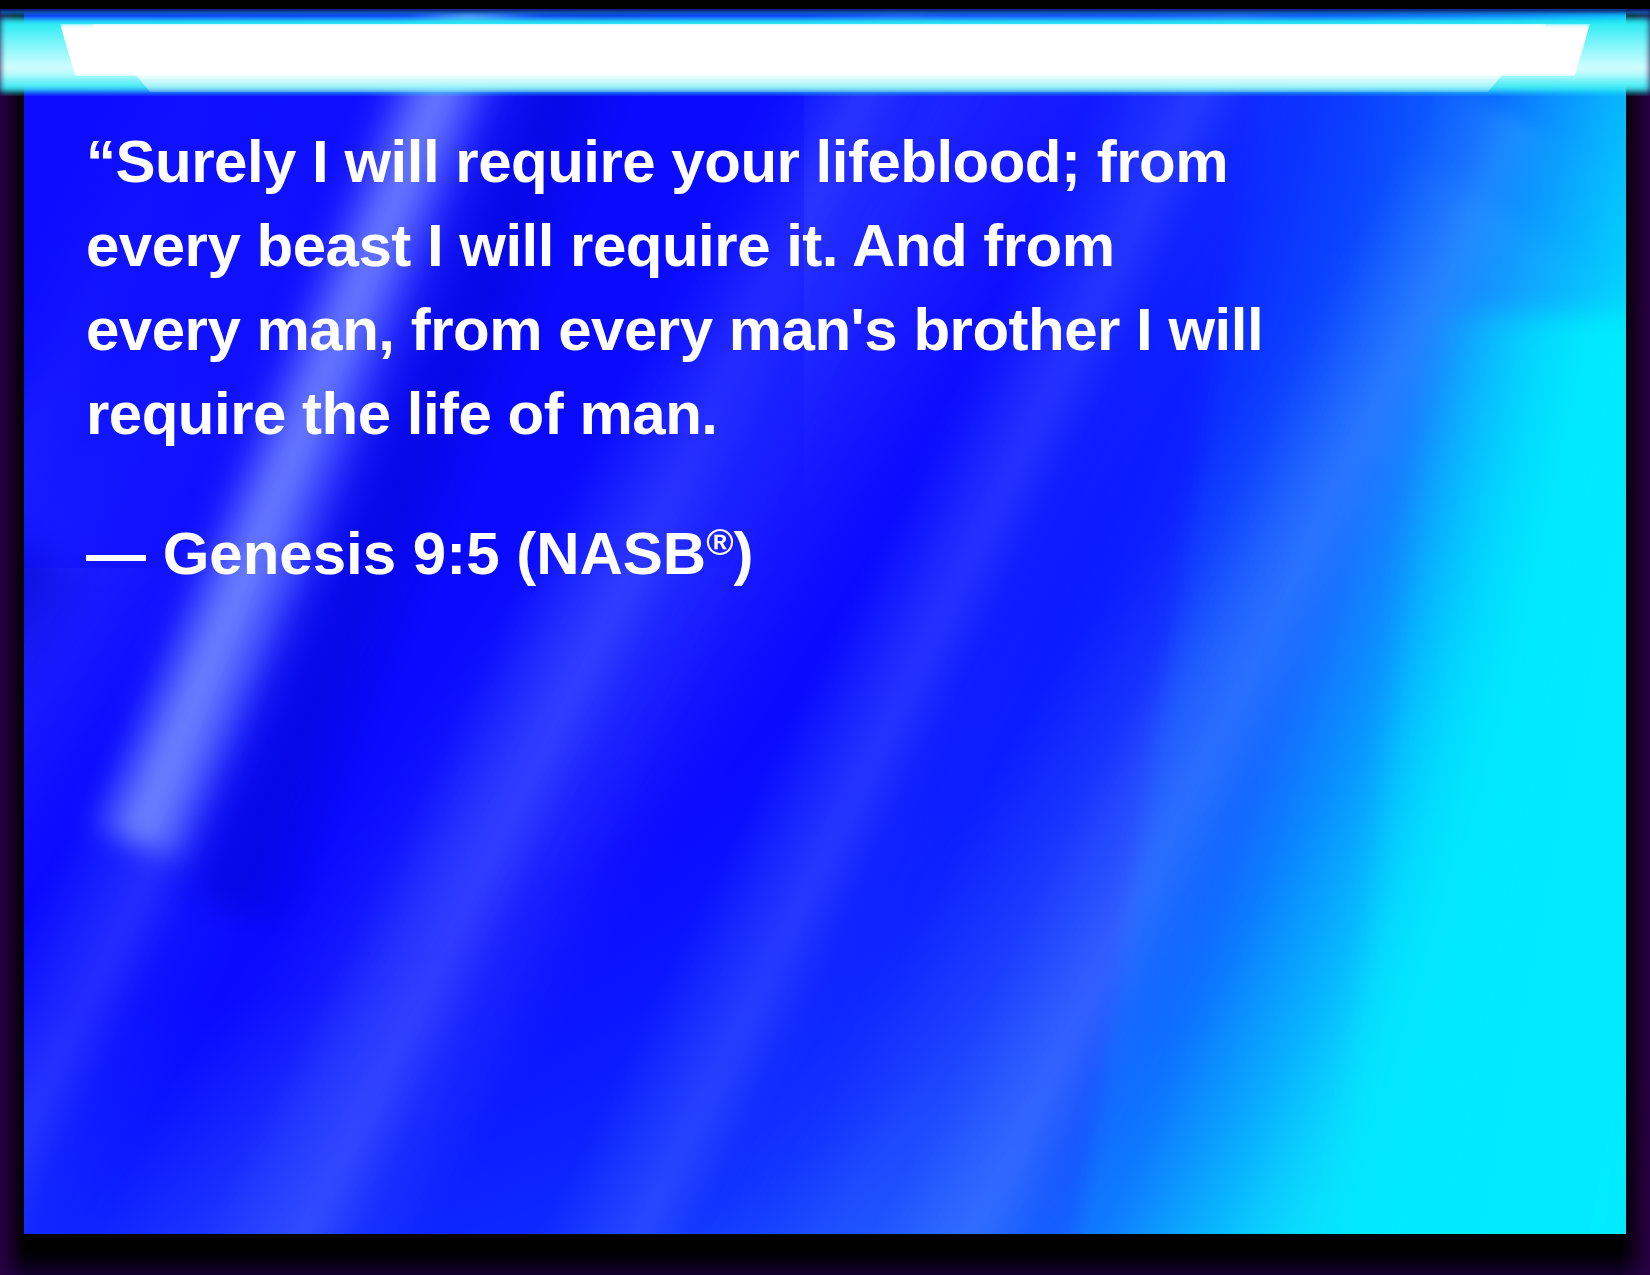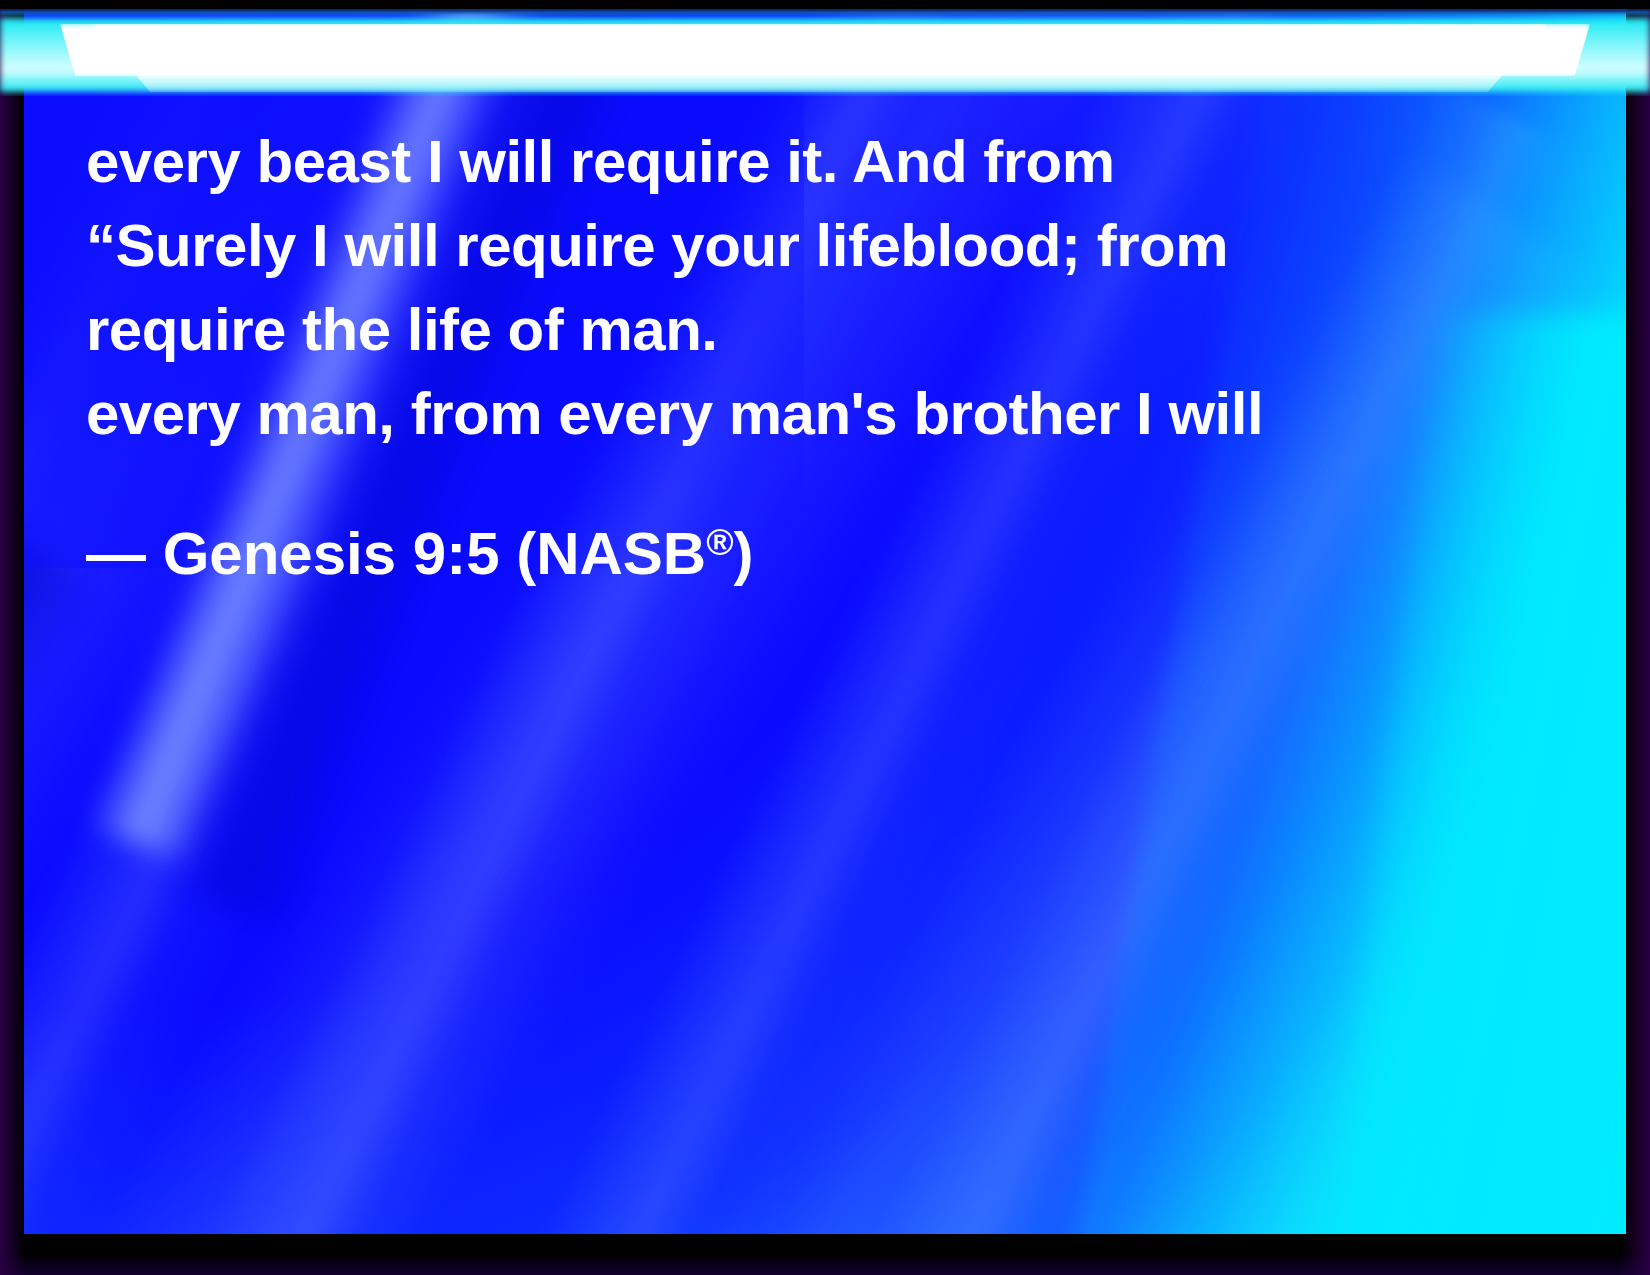--- a/index.html
+++ b/index.html
@@ -282,24 +282,24 @@
 
   <div class="top-bar-wrap">
     <div class="top-cyan-under"></div>
     <div class="top-white-2"></div>
     <div class="top-white"></div>
     <div class="top-purple-edge"></div>
     <div class="top-black-edge"></div>
   </div>
 
   <div class="verse-block">
+    <div class="verse-line">“Surely I will require your lifeblood; from</div>
     <div class="verse-line">every beast I will require it. And from</div>
-    <div class="verse-line">“Surely I will require your lifeblood; from</div>
+    <div class="verse-line">every man, from every man's brother I will</div>
     <div class="verse-line">require the life of man.</div>
-    <div class="verse-line">every man, from every man's brother I will</div>
 
     <div class="citation">
       <span>—</span>
       <span>Genesis</span>
       <span>9:5</span>
       <span>(</span><span>NASB</span><span class="reg">®</span><span>)</span>
     </div>
   </div>
 
 </div>

